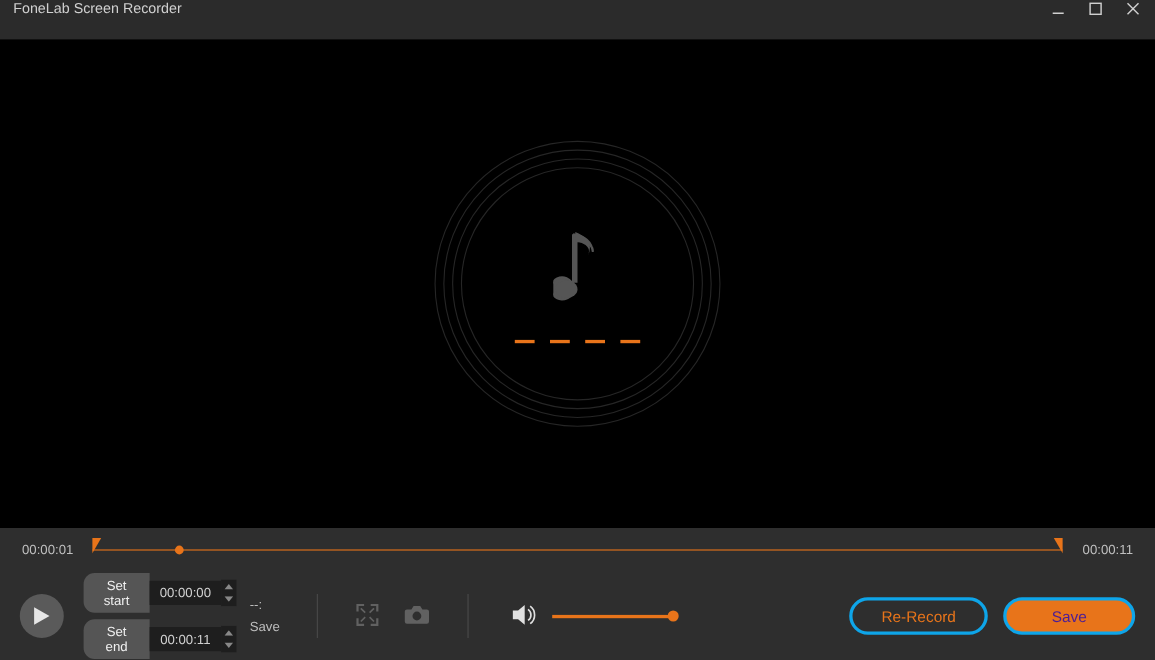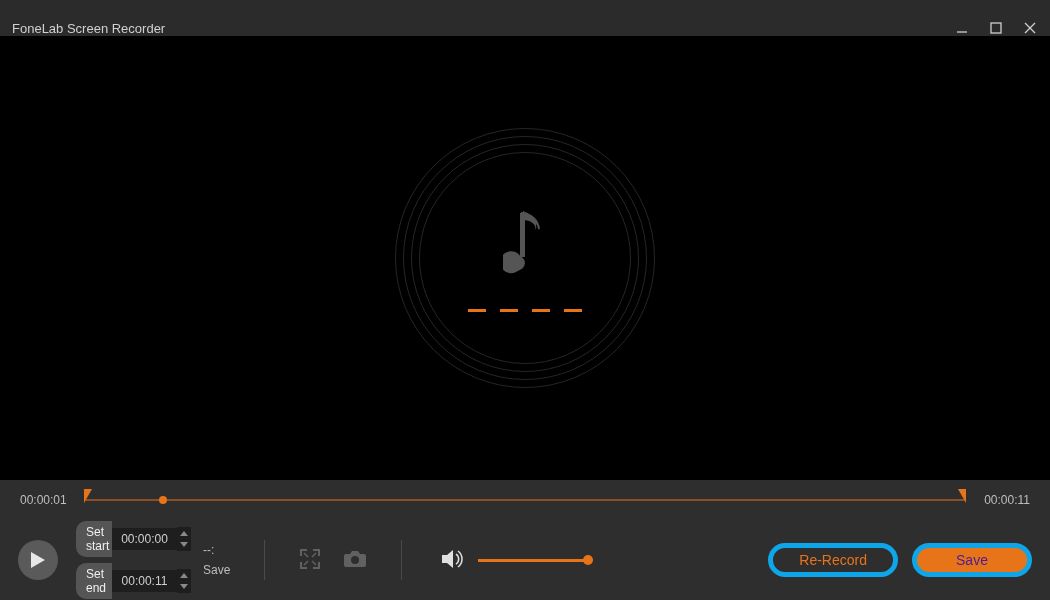--- a/index.html
+++ b/index.html
@@ -9,21 +9,21 @@
       background: #0a0a0a;
       font-family: Arial, sans-serif;
       color: #c9c9c9;
       overflow: hidden;
       font-size: 13px;
     }
     .title-bar {
       height: 36px;
       background: #2b2b2b;
       display: flex;
-      align-items: flex-end;
+      align-items: flex-start;
       justify-content: space-between;
       padding: 0 12px;
     }
     .title-bar .title { color: #d0d0d0; font-size: 13px; }
     .window-controls { display: flex; gap: 18px; align-items: center; }
     .window-controls .ctrl {
       cursor: pointer;
       color: #d0d0d0;
       display: flex;
       align-items: center;
@@ -129,21 +129,21 @@
     }
     .clip-box { display: flex; align-items: center; gap: 8px; }
     .clip-col { display: flex; flex-direction: column; gap: 6px; }
     .clip-row { display: flex; align-items: center; gap: 0; }
     .clip-tab {
       background: #555;
       color: #f0f0f0;
       font-size: 12px;
       padding: 4px 10px;
       border-radius: 10px 0 0 10px;
-      width: 36px;
+      width: 60px;
       text-align: center;
     }
     .clip-time {
       background: #1e1e1e;
       color: #d0d0d0;
       font-size: 12px;
       padding: 4px 0;
       width: 65px;
       text-align: center;
     }
@@ -185,21 +185,21 @@
     .action-btns { margin-left: auto; display: flex; gap: 14px; }
     .btn {
       height: 34px;
       padding: 0 26px;
       border-radius: 17px;
       font-size: 14px;
       display: flex;
       align-items: center;
       justify-content: center;
       cursor: pointer;
-      border: 5px solid #0ea5e9;
+      border: 3px solid #0ea5e9;
     }
     .btn.outline { color: #e8741a; background: transparent; }
     .btn.filled { color: #4c1d95; background: #e8741a; min-width: 120px; }
   </style>
 </head>
 <body>
 
 <div class="title-bar">
   <div class="title">FoneLab Screen Recorder</div>
   <div class="window-controls">

